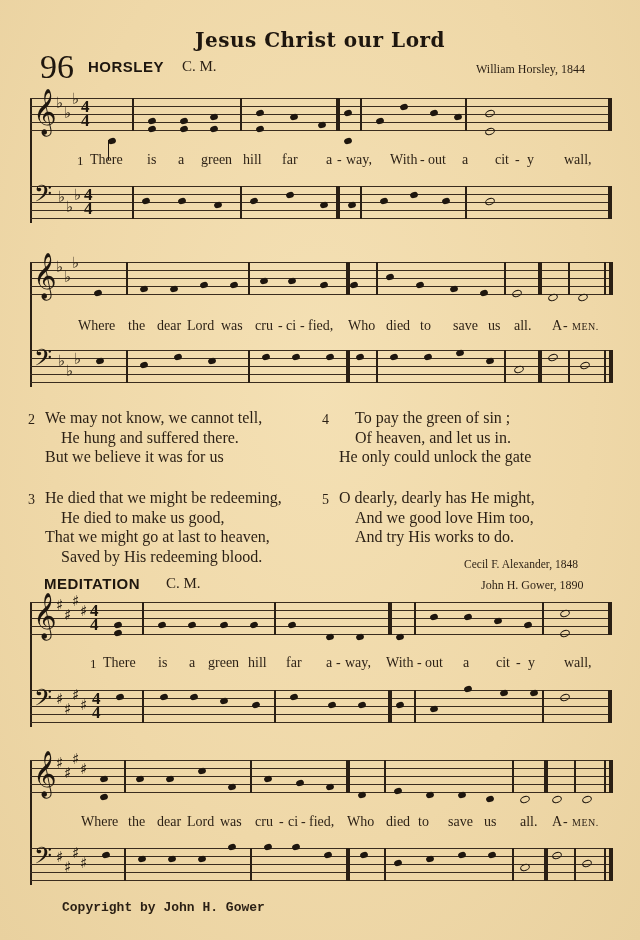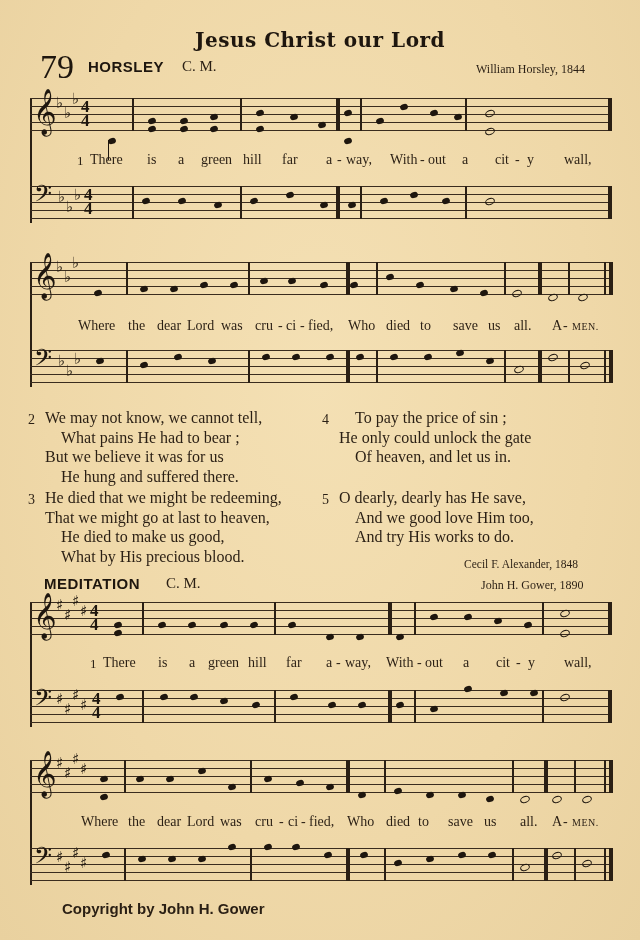--- a/index.html
+++ b/index.html
@@ -33,28 +33,28 @@
   .note { position: absolute; width: 8px; height: 6px; border-radius: 50%; background: #1e160e; transform: rotate(-20deg); }
   .note.open { background: transparent; border: 1.5px solid #1e160e; width: 8px; height: 5px; }
   .stem { position: absolute; width: 1px; background: #1e160e; }
   .lyrics { position: absolute; left: 30px; width: 582px; font-size: 14px; color: #2a1f14; white-space: nowrap; }
   .lyrics span { position: absolute; }
   .verse-num { font-size: 13px; }
   .verses { font-size: 16px; line-height: 19.5px; color: #2a1f14; }
   .verse { position: absolute; }
   .verse .num { position: absolute; left: -17px; top: 2px; font-size: 14px; }
   .credit { font-size: 11.5px; color: #2a1f14; }
-  .copyright { font-family: Liberation Sans, sans-serif; font-weight: bold; font-size: 15px; color: #2a1f14; }
+  .copyright { font-family: Liberation Mono, monospace; font-weight: bold; font-size: 13px; color: #2a1f14; }
   .small-caps { font-size: 10px; letter-spacing: 0.5px; }
 </style>
 </head>
 <body>
 
 <div class="abs section-title">Jesus Christ our Lord</div>
-<div class="abs hymn-number">79</div>
+<div class="abs hymn-number">96</div>
 <div class="abs tune-name" style="left:88px; top:58px;">HORSLEY</div>
 <div class="abs meter" style="left:182px; top:58px;">C. M.</div>
 <div class="abs composer" style="left:476px; top:62px;">William Horsley, 1844</div>
 
 <div class="abs staff-system" style="top:98px; height:130px;">
   <div class="brace" style="top:0; height:125px;"></div>
 
   <div class="staff" style="top:0;">
     <div class="line" style="top:0"></div>
       <div class="line" style="top:8px"></div>
@@ -239,40 +239,39 @@
   <span style="left:484px;">all.</span>
   <span style="left:522px;">A</span>
   <span style="left:533px;">-</span>
   <span class="small-caps" style="left:542px; top:3px;">MEN.</span>
 </div>
 
 <div class="abs verses" style="left:0; top:408px; width:640px; height:160px;">
   <div class="verse" style="left:45px; top:0;">
     <span class="num">2</span>
     <div>We may not know, we cannot tell,</div>
-    <div style="padding-left:16px;">What pains He had to bear ;</div>
+    <div style="padding-left:16px;">He hung and suffered there.</div>
     <div>But we believe it was for us</div>
-    <div style="padding-left:16px;">He hung and suffered there.</div>
   </div>
   <div class="verse" style="left:45px; top:80px;">
     <span class="num">3</span>
     <div>He died that we might be redeeming,</div>
+    <div style="padding-left:16px;">He died to make us good,</div>
     <div>That we might go at last to heaven,</div>
-    <div style="padding-left:16px;">He died to make us good,</div>
-    <div style="padding-left:16px;">What by His precious blood.</div>
+    <div style="padding-left:16px;">Saved by His redeeming blood.</div>
   </div>
   <div class="verse" style="left:339px; top:0;">
     <span class="num">4</span>
-    <div style="padding-left:16px;">To pay the price of sin ;</div>
+    <div style="padding-left:16px;">To pay the green of sin ;</div>
+    <div style="padding-left:16px;">Of heaven, and let us in.</div>
     <div>He only could unlock the gate</div>
-    <div style="padding-left:16px;">Of heaven, and let us in.</div>
   </div>
   <div class="verse" style="left:339px; top:80px;">
     <span class="num">5</span>
-    <div>O dearly, dearly has He save,</div>
+    <div>O dearly, dearly has He might,</div>
     <div style="padding-left:16px;">And we good love Him too,</div>
     <div style="padding-left:16px;">And try His works to do.</div>
   </div>
 </div>
 <div class="abs credit" style="left:464px; top:558px;">Cecil F. Alexander, 1848</div>
 
 <div class="abs tune-name" style="left:44px; top:575px;">MEDITATION</div>
 <div class="abs meter" style="left:166px; top:575px;">C. M.</div>
 <div class="abs composer" style="left:481px; top:578px;">John H. Gower, 1890</div>
 

